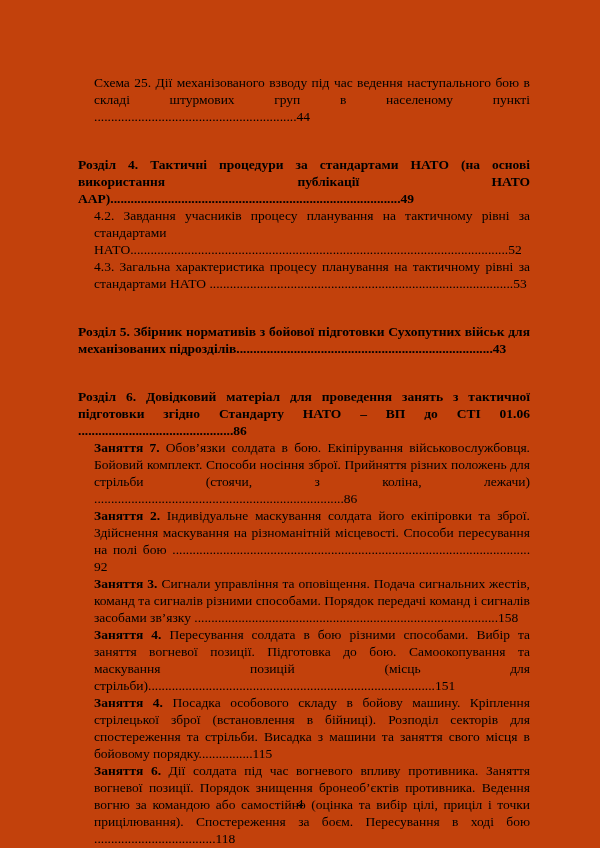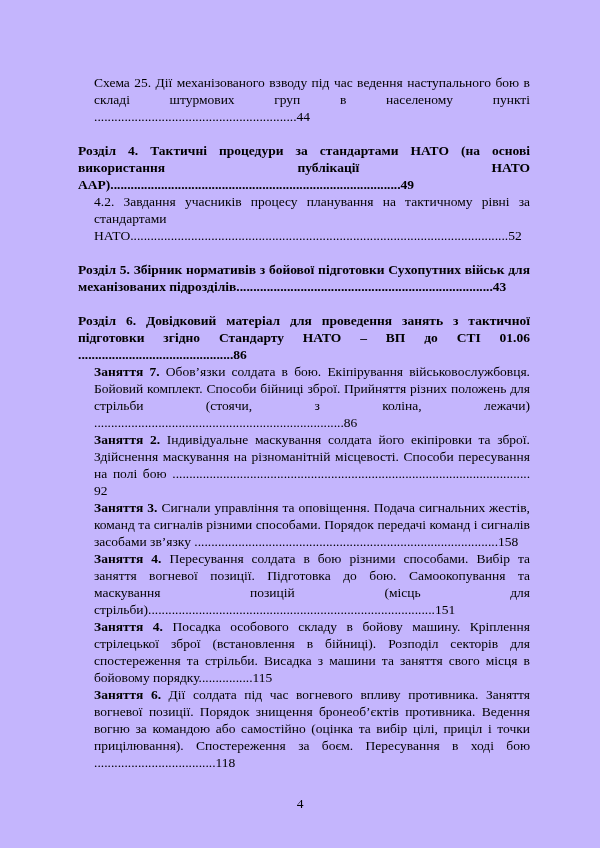--- a/index.html
+++ b/index.html
@@ -1,57 +1,58 @@
 <!DOCTYPE html>
 <html><head>
 <meta charset="utf-8">
 <style>
   html, body { margin: 0; padding: 0; background: #ffffff; }
   .page {
     position: relative;
     width: 600px;
     height: 848px;
-    background: #c4b5fd;
+    background: #c2410c;
     box-sizing: border-box;
     padding: 74px 70px 0 78px;
     overflow: hidden;
     font-family: "Liberation Serif", "DejaVu Serif", serif;
     color: #000;
   }
   .toc { width: 452px; }
   .entry {
     margin: 0;
     font-size: 13.5px;
     line-height: 17px;
     text-align: justify;
   }
   .entry .dots { word-break: break-all; }
   .indent-1 { padding-left: 16px; }
   .bold { font-weight: bold; }
-  .gap-1 { margin-top: 17px; }
+  .gap-1 { margin-top: 31px; }
   .footer-page {
     position: absolute;
     left: 0;
     bottom: 36px;
     width: 100%;
     text-align: center;
     font-size: 13.5px;
   }
 </style>
 </head>
 <body>
 
 <div class="page">
   <main class="toc">
       <p class="entry indent-1"><span>Схема 25. Дії механізованого взводу під час ведення наступального бою в складі штурмових груп в населеному пункті </span><span class="dots">............................................................</span><span>44</span></p>
       <p class="entry indent-0 bold gap-1"><span>Розділ 4. Тактичні процедури за стандартами НАТО (на основі використання публікації НАТО ААР)</span><span class="dots">......................................................................................</span><span>49</span></p>
       <p class="entry indent-1"><span>4.2. Завдання учасників процесу планування на тактичному рівні за стандартами НАТО</span><span class="dots">................................................................................................................</span><span>52</span></p>
+      <p class="entry indent-1"><span>4.3. Загальна характеристика процесу планування на тактичному рівні за стандартами НАТО </span><span class="dots">..........................................................................................</span><span>53</span></p>
       <p class="entry indent-0 bold gap-1"><span>Розділ 5. Збірник нормативів з бойової підготовки Сухопутних військ для механізованих підрозділів</span><span class="dots">............................................................................</span><span>43</span></p>
       <p class="entry indent-0 bold gap-1"><span>Розділ 6. Довідковий матеріал для проведення занять з тактичної підготовки згідно Стандарту НАТО – ВП до СТІ 01.06 </span><span class="dots">..............................................</span><span>86</span></p>
-      <p class="entry indent-1"><b>Заняття 7. </b><span>Обов’язки солдата в бою. Екіпірування військовослужбовця. Бойовий комплект. Способи бійниці зброї. Прийняття різних положень для стрільби (стоячи, з коліна, лежачи) </span><span class="dots">..........................................................................</span><span>86</span></p>
+      <p class="entry indent-1"><b>Заняття 7. </b><span>Обов’язки солдата в бою. Екіпірування військовослужбовця. Бойовий комплект. Способи носіння зброї. Прийняття різних положень для стрільби (стоячи, з коліна, лежачи) </span><span class="dots">..........................................................................</span><span>86</span></p>
       <p class="entry indent-1"><b>Заняття 2. </b><span>Індивідуальне маскування солдата його екіпіровки та зброї. Здійснення маскування на різноманітній місцевості. Способи пересування на полі бою </span><span class="dots">..........................................................................................................</span><span>92</span></p>
       <p class="entry indent-1"><b>Заняття 3. </b><span>Сигнали управління та оповіщення. Подача сигнальних жестів, команд та сигналів різними способами. Порядок передачі команд і сигналів засобами зв’язку </span><span class="dots">..........................................................................................</span><span>158</span></p>
       <p class="entry indent-1"><b>Заняття 4. </b><span>Пересування солдата в бою різними способами. Вибір та заняття вогневої позиції. Підготовка до бою. Самоокопування та маскування позицій (місць для стрільби)</span><span class="dots">.....................................................................................</span><span>151</span></p>
       <p class="entry indent-1"><b>Заняття 4. </b><span>Посадка особового складу в бойову машину. Кріплення стрілецької зброї (встановлення в бійниці). Розподіл секторів для спостереження та стрільби. Висадка з машини та заняття свого місця в бойовому порядку</span><span class="dots">................</span><span>115</span></p>
       <p class="entry indent-1"><b>Заняття 6. </b><span>Дії солдата під час вогневого впливу противника. Заняття вогневої позиції. Порядок знищення бронеоб’єктів противника. Ведення вогню за командою або самостійно (оцінка та вибір цілі, приціл і точки прицілювання). Спостереження за боєм. Пересування в ході бою </span><span class="dots">....................................</span><span>118</span></p>
     </main>
   <div class="footer-page">4</div>
 </div>
 
 </body></html>

